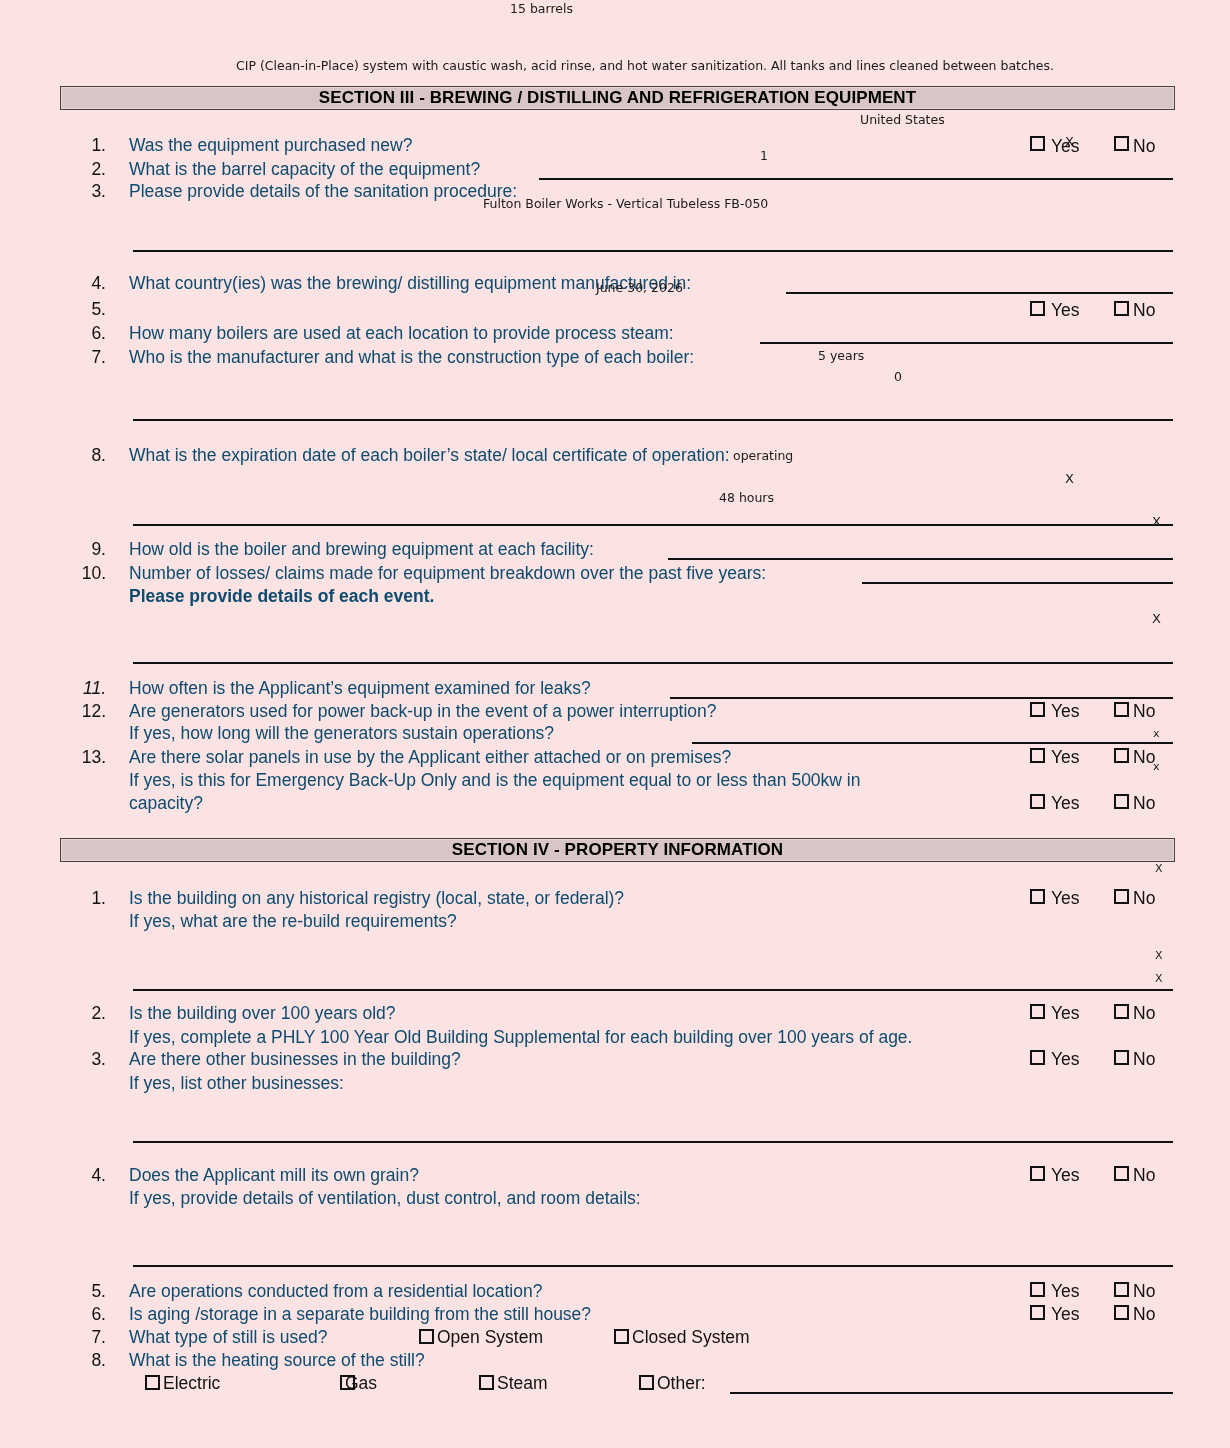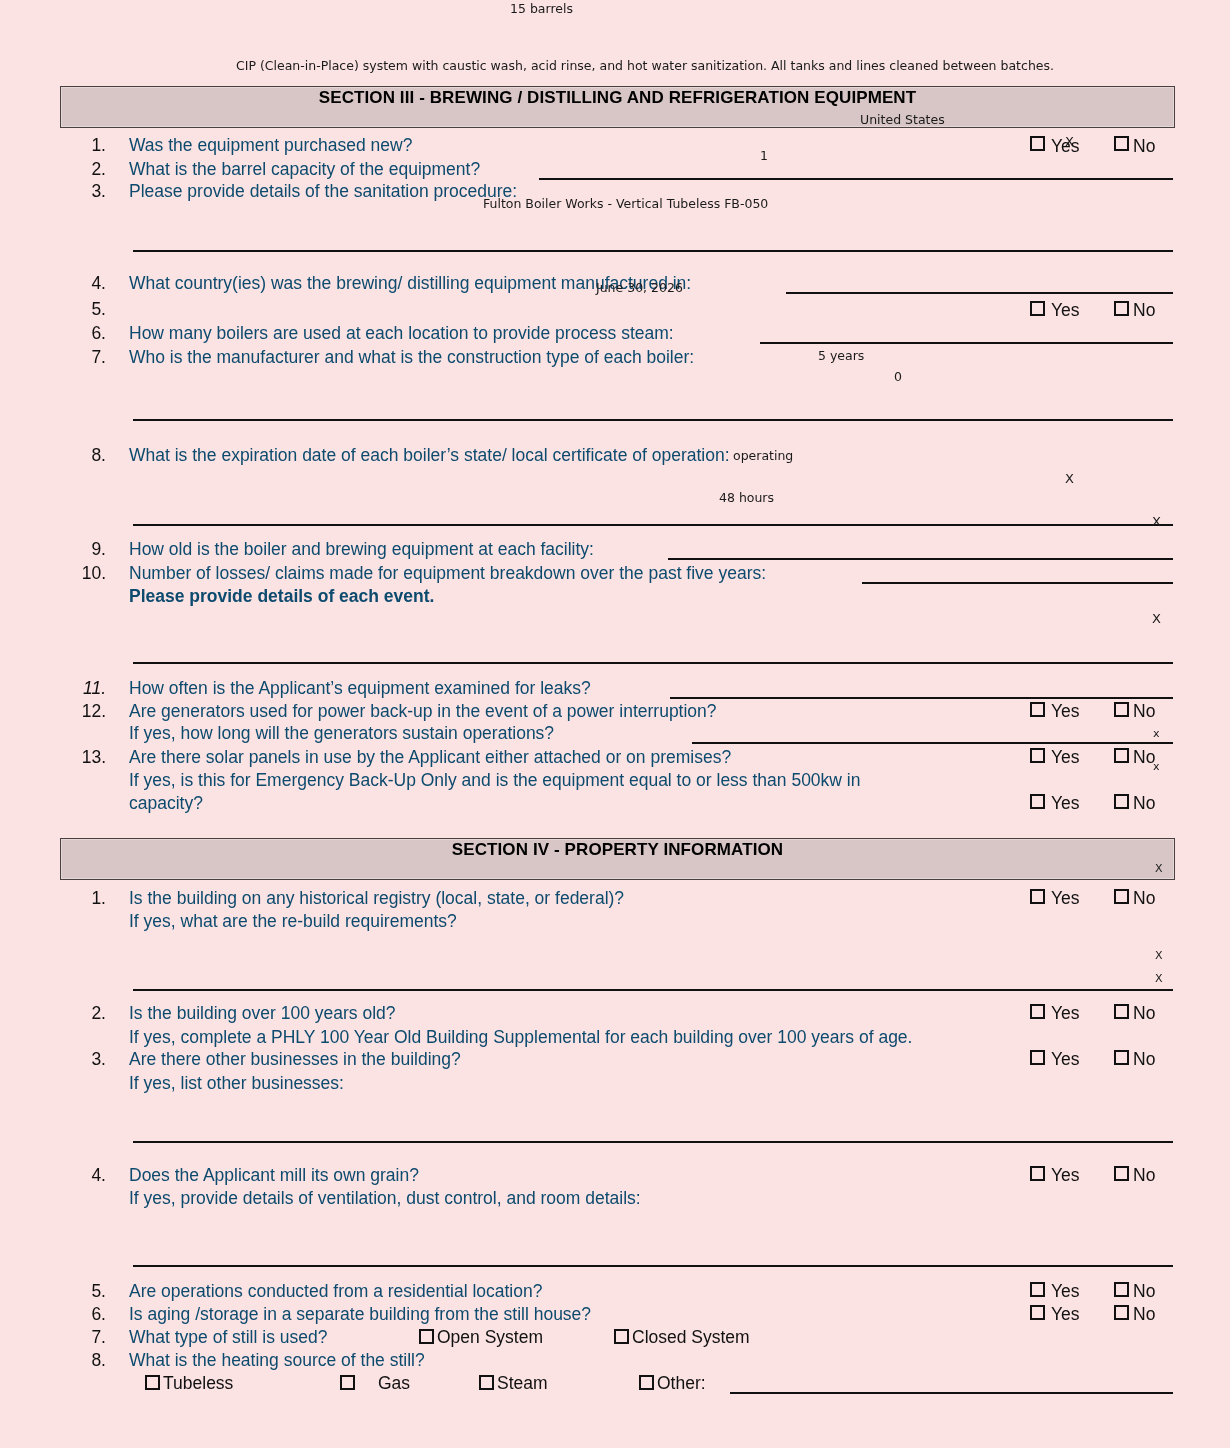--- a/index.html
+++ b/index.html
@@ -21,21 +21,21 @@
     position: relative;
     width: 1230px;
     height: 1448px;
   }
 
   
   .section-bar {
     position: absolute;
     left: 60px;
     width: 1115px;
-    height: 42px;
+    height: 24px;
     background: #d8c6c6;
     border: 1px solid #4a4040;
     box-shadow: inset 0 0 0 1px #e6d8d8;
     box-sizing: border-box;
     text-align: center;
     font-weight: bold;
     font-size: 17px;
     line-height: 22px;
     letter-spacing: 0.1px;
     color: #000;
@@ -272,24 +272,24 @@
   <div class="qtext" style="left:129px; top:1326px;">What type of still is used?</div>
   <div class="cb" style="left:419px; top:1329px;"></div>
   <div class="cblabel" style="left:437px; top:1328px;">Open System</div>
   <div class="cb" style="left:614px; top:1329px;"></div>
   <div class="cblabel" style="left:632px; top:1328px;">Closed System</div>
 
   <div class="qnum" style="left:60px; top:1349px; width:46px;">8.</div>
   <div class="qtext" style="left:129px; top:1349px;">What is the heating source of the still?</div>
 
   <div class="cb" style="left:145px; top:1375px;"></div>
-  <div class="cblabel" style="left:163px; top:1374px;">Tubeless</div>
+  <div class="cblabel" style="left:163px; top:1374px;">Electric</div>
 
   <div class="cb" style="left:340px; top:1375px;"></div>
-  <div class="cblabel" style="left:378px; top:1374px;">Gas</div>
+  <div class="cblabel" style="left:345px; top:1374px;">Gas</div>
 
   <div class="cb" style="left:479px; top:1375px;"></div>
   <div class="cblabel" style="left:497px; top:1374px;">Steam</div>
 
   <div class="cb" style="left:639px; top:1375px;"></div>
   <div class="cblabel" style="left:657px; top:1374px;">Other:</div>
   <div class="rule" style="left:730px; top:1392px; width:443px;"></div>
 
 </div>
 

